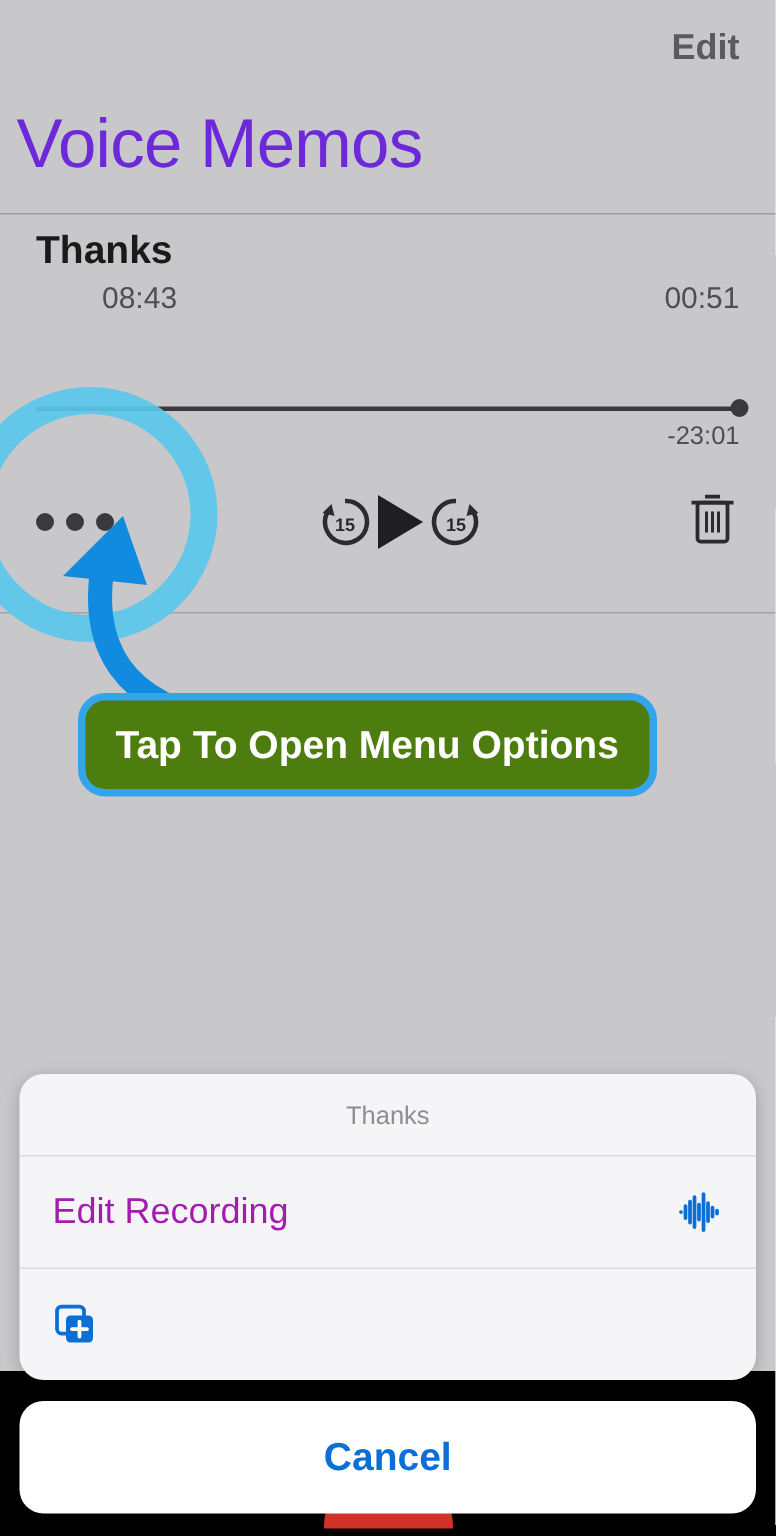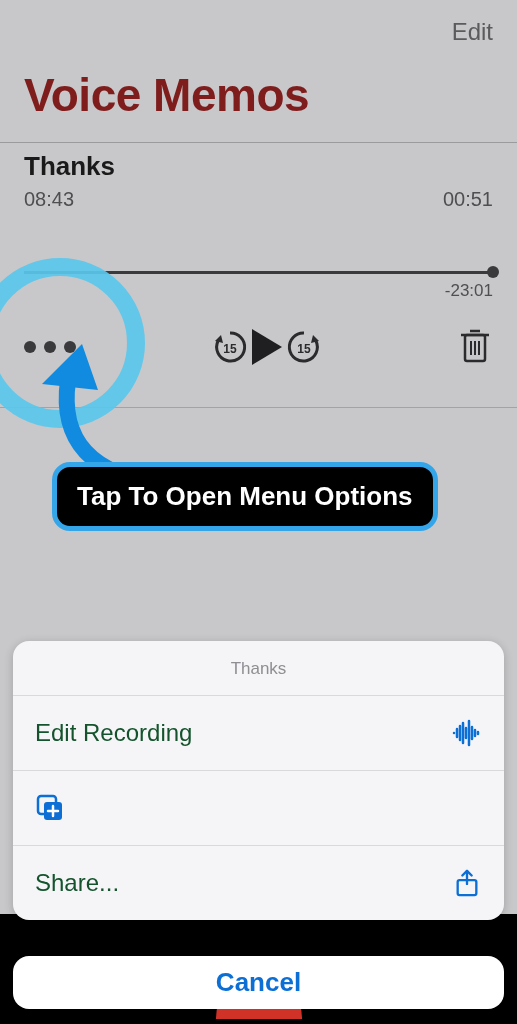--- a/index.html
+++ b/index.html
@@ -11,39 +11,40 @@
     height: 1024px;
     background: #c8c8ca;
     position: absolute;
     top: 0; left: 0;
   }
 
   .edit-row {
     display: flex;
     justify-content: flex-end;
     padding: 18px 24px 12px 24px;
+    font-weight: bold;
   }
   .edit-link {
     color: #5b5b5d;
     font-size: 24px;
   }
 
   .title {
     font-size: 46px;
-    font-weight: 700;
-    color: #7f1d1d;
-    padding: 10px 24px 20px 24px;
+    font-weight: 400;
+    color: #6d28d9;
+    padding: 10px 24px 20px 11px;
     letter-spacing: -0.5px;
   }
 
   .hr { height: 1px; background: #9b9b9d; }
 
   .memo-block { padding: 8px 24px 0 24px; }
   .memo-name { font-size: 26px; font-weight: 700; color: #1a1a1a; }
-  .memo-sub { display: flex; justify-content: space-between; color: #4f4f51; font-size: 20px; margin-top: 6px; }
+  .memo-sub { display: flex; justify-content: space-between; color: #4f4f51; font-size: 20px; margin-top: 6px; margin-left: 44px; }
 
   .scrubber { margin: 50px 24px 0 24px; position: relative; height: 24px; }
   .track { position: absolute; top: 10px; left: 0; right: 0; height: 3px; background: #3a3a3c; }
   .knob { position: absolute; top: 5px; right: -6px; width: 12px; height: 12px; background: #3a3a3c; border-radius: 50%; }
   .remain { position: absolute; right: 0; top: 20px; font-size: 17px; color: #4f4f51; }
 
   .controls {
     display: flex;
     align-items: center;
     justify-content: space-between;
@@ -70,21 +71,21 @@
   }
   .arrow-annot {
     position: absolute;
     top: 334px; left: 30px;
     width: 280px; height: 180px;
     pointer-events: none;
   }
   .callout {
     position: absolute;
     top: 462px; left: 52px;
-    background: #000000;
+    background: #4d7c0f;
     color: #fff;
     font-size: 26px;
     font-weight: 600;
     padding: 14px 20px;
     border: 5px solid #35a5ea;
     border-radius: 18px;
   }
 
   
   .backdrop-dark {
@@ -123,36 +124,36 @@
     font-size: 17px;
     padding: 18px 0 16px 0;
     font-weight: 500;
   }
   .sheet-row {
     display: flex;
     justify-content: space-between;
     align-items: center;
     padding: 22px 22px;
     border-top: 1px solid #d9d9dc;
-    color: #14532d;
+    color: #a21caf;
     font-size: 24px;
   }
   .sheet-icon { width: 30px; height: 30px; display:flex; align-items:center; justify-content:center; }
 
   .cancel-btn {
     position: absolute;
     left: 13px; right: 13px;
     bottom: 15px;
     background: #ffffff;
     border-radius: 16px;
     text-align: center;
     color: #0b6fd6;
     font-size: 26px;
     font-weight: 700;
-    padding: 11px 0;
+    padding: 22px 0;
   }
 </style>
 </head>
 <body>
 
 <div class="bg-app">
 
   <div class="edit-row">
     <span class="edit-link">Edit</span>
   </div>
@@ -246,25 +247,15 @@
   <div class="sheet-row">
     <span class="sheet-icon">
       <svg viewBox="0 0 30 30" width="30" height="30">
         <rect x="3" y="3" width="18" height="18" rx="3" fill="none" stroke="#0b6fd6" stroke-width="2.5"></rect>
         <rect x="9" y="9" width="18" height="18" rx="3" fill="#0b6fd6"></rect>
         <path d="M18 13 L18 23 M13 18 L23 18" stroke="#fff" stroke-width="2.5" stroke-linecap="round"></path>
       </svg>
     </span>
   </div>
 
-  <div class="sheet-row">
-    <span>Share...</span>
-    <span class="sheet-icon">
-      <svg viewBox="0 0 30 30" width="28" height="30">
-        <rect x="5" y="12" width="20" height="16" rx="2" fill="none" stroke="#0b6fd6" stroke-width="2.5"></rect>
-        <path d="M15 2 L15 16" stroke="#0b6fd6" stroke-width="2.5" stroke-linecap="round"></path>
-        <path d="M10 7 L15 2 L20 7" fill="none" stroke="#0b6fd6" stroke-width="2.5" stroke-linecap="round" stroke-linejoin="round"></path>
-      </svg>
-    </span>
-  </div>
 </div>
 
 <div class="cancel-btn">Cancel</div>
 
 </body></html>

